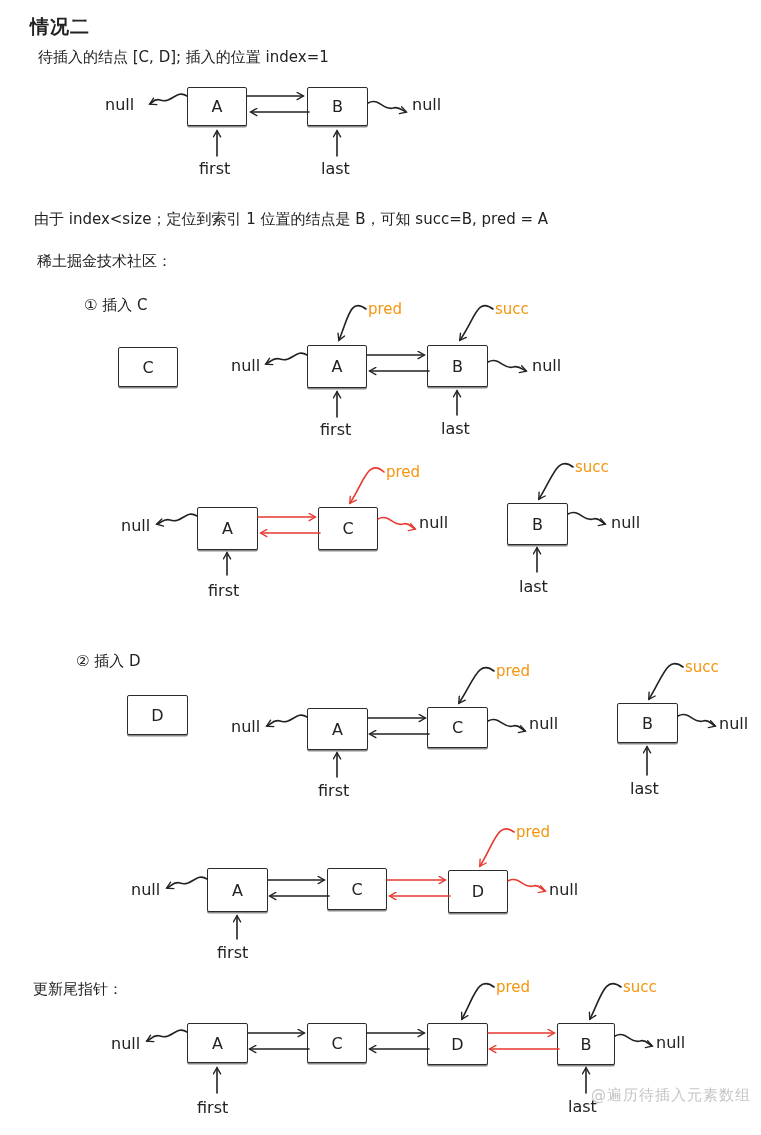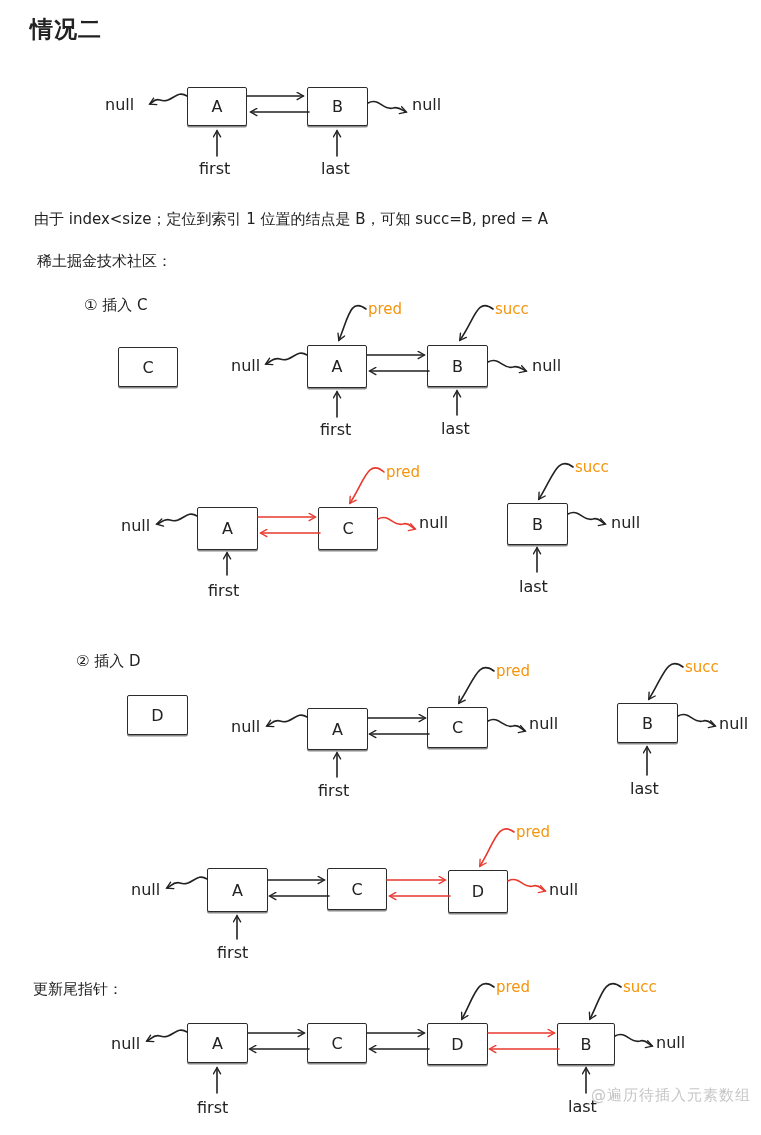--- a/index.html
+++ b/index.html
@@ -1,35 +1,36 @@
 <!DOCTYPE html>
 <html><head>
 <meta charset="utf-8">
 <style>
   *{margin:0;padding:0;box-sizing:border-box}
   html,body{background:#fff}
   body{font-family:"DejaVu Sans","Liberation Sans",sans-serif;color:#222}
   .canvas{position:relative;width:761px;height:1135px;background:#fff;overflow:hidden}
-  .title{position:absolute;font-size:23px;font-weight:bold;letter-spacing:1px}
+  .title{position:absolute;font-size:19px;font-weight:bold;letter-spacing:1px}
   .txt{position:absolute;font-size:15px;white-space:nowrap}
   .heading{position:absolute;font-size:15px;white-space:nowrap}
   .node{position:absolute;border:1.7px solid #2b2b2b;border-radius:2px;background:#fff;
         display:flex;align-items:center;justify-content:center;font-size:16px;
         box-shadow:0 1.5px 0 rgba(40,40,40,.55)}
   .lbl{position:absolute;font-size:16px;white-space:nowrap}
   .plbl{position:absolute;font-size:15px;font-weight:normal;white-space:nowrap}
   .wm{position:absolute;font-size:15px;white-space:nowrap;letter-spacing:1px}
   .arrows{position:absolute;left:0;top:0;pointer-events:none}
 </style>
 </head>
 <body>
 
 <div class="canvas">
 
   <div class="title" style="left:30px;top:14px">情况二</div>
+  <div class="txt" style="left:38px;top:48px">待插入的结点 [C, D]; 插入的位置 index=1</div>
   <div class="txt" style="left:34px;top:210px">由于 index&lt;size；定位到索引 1 位置的结点是 B，可知 succ=B, pred = A</div>
   <div class="txt" style="left:37px;top:252px">稀土掘金技术社区：</div>
   <div class="heading" style="left:84px;top:296px">① 插入 C</div>
   <div class="heading" style="left:76px;top:652px">② 插入 D</div>
   <div class="txt" style="left:33px;top:980px">更新尾指针：</div>
 
   <div class="lbl" style="left:105px;top:95px">null</div>
   <div class="node" style="left:187px;top:87px;width:60px;height:39px">
       <span>A</span>
     </div>

